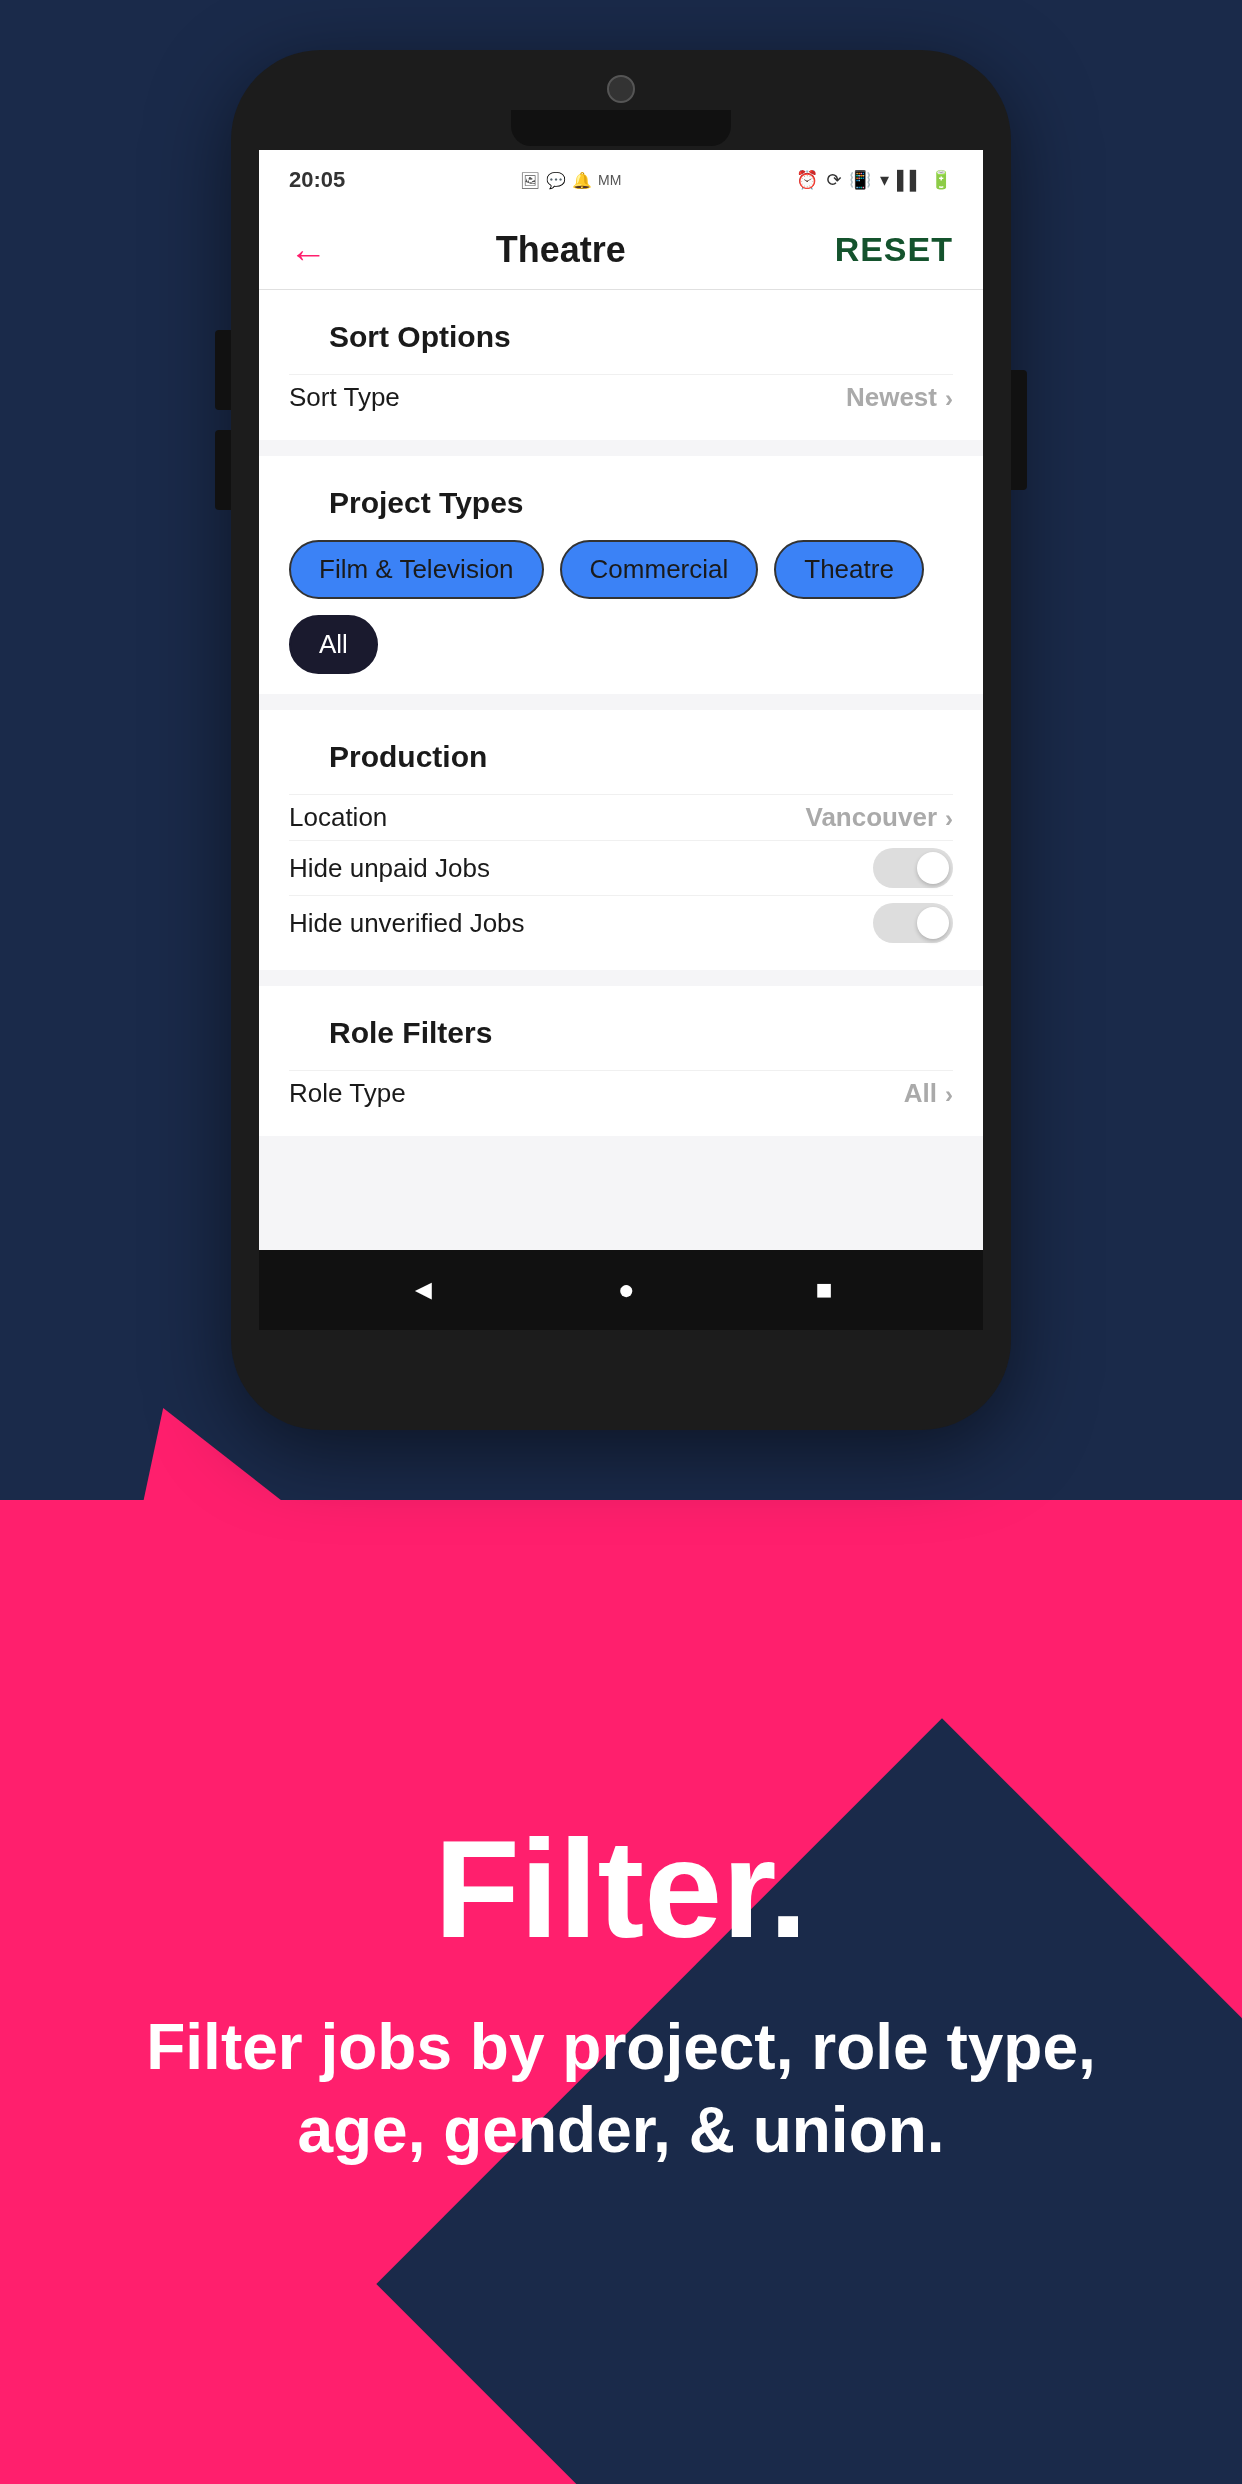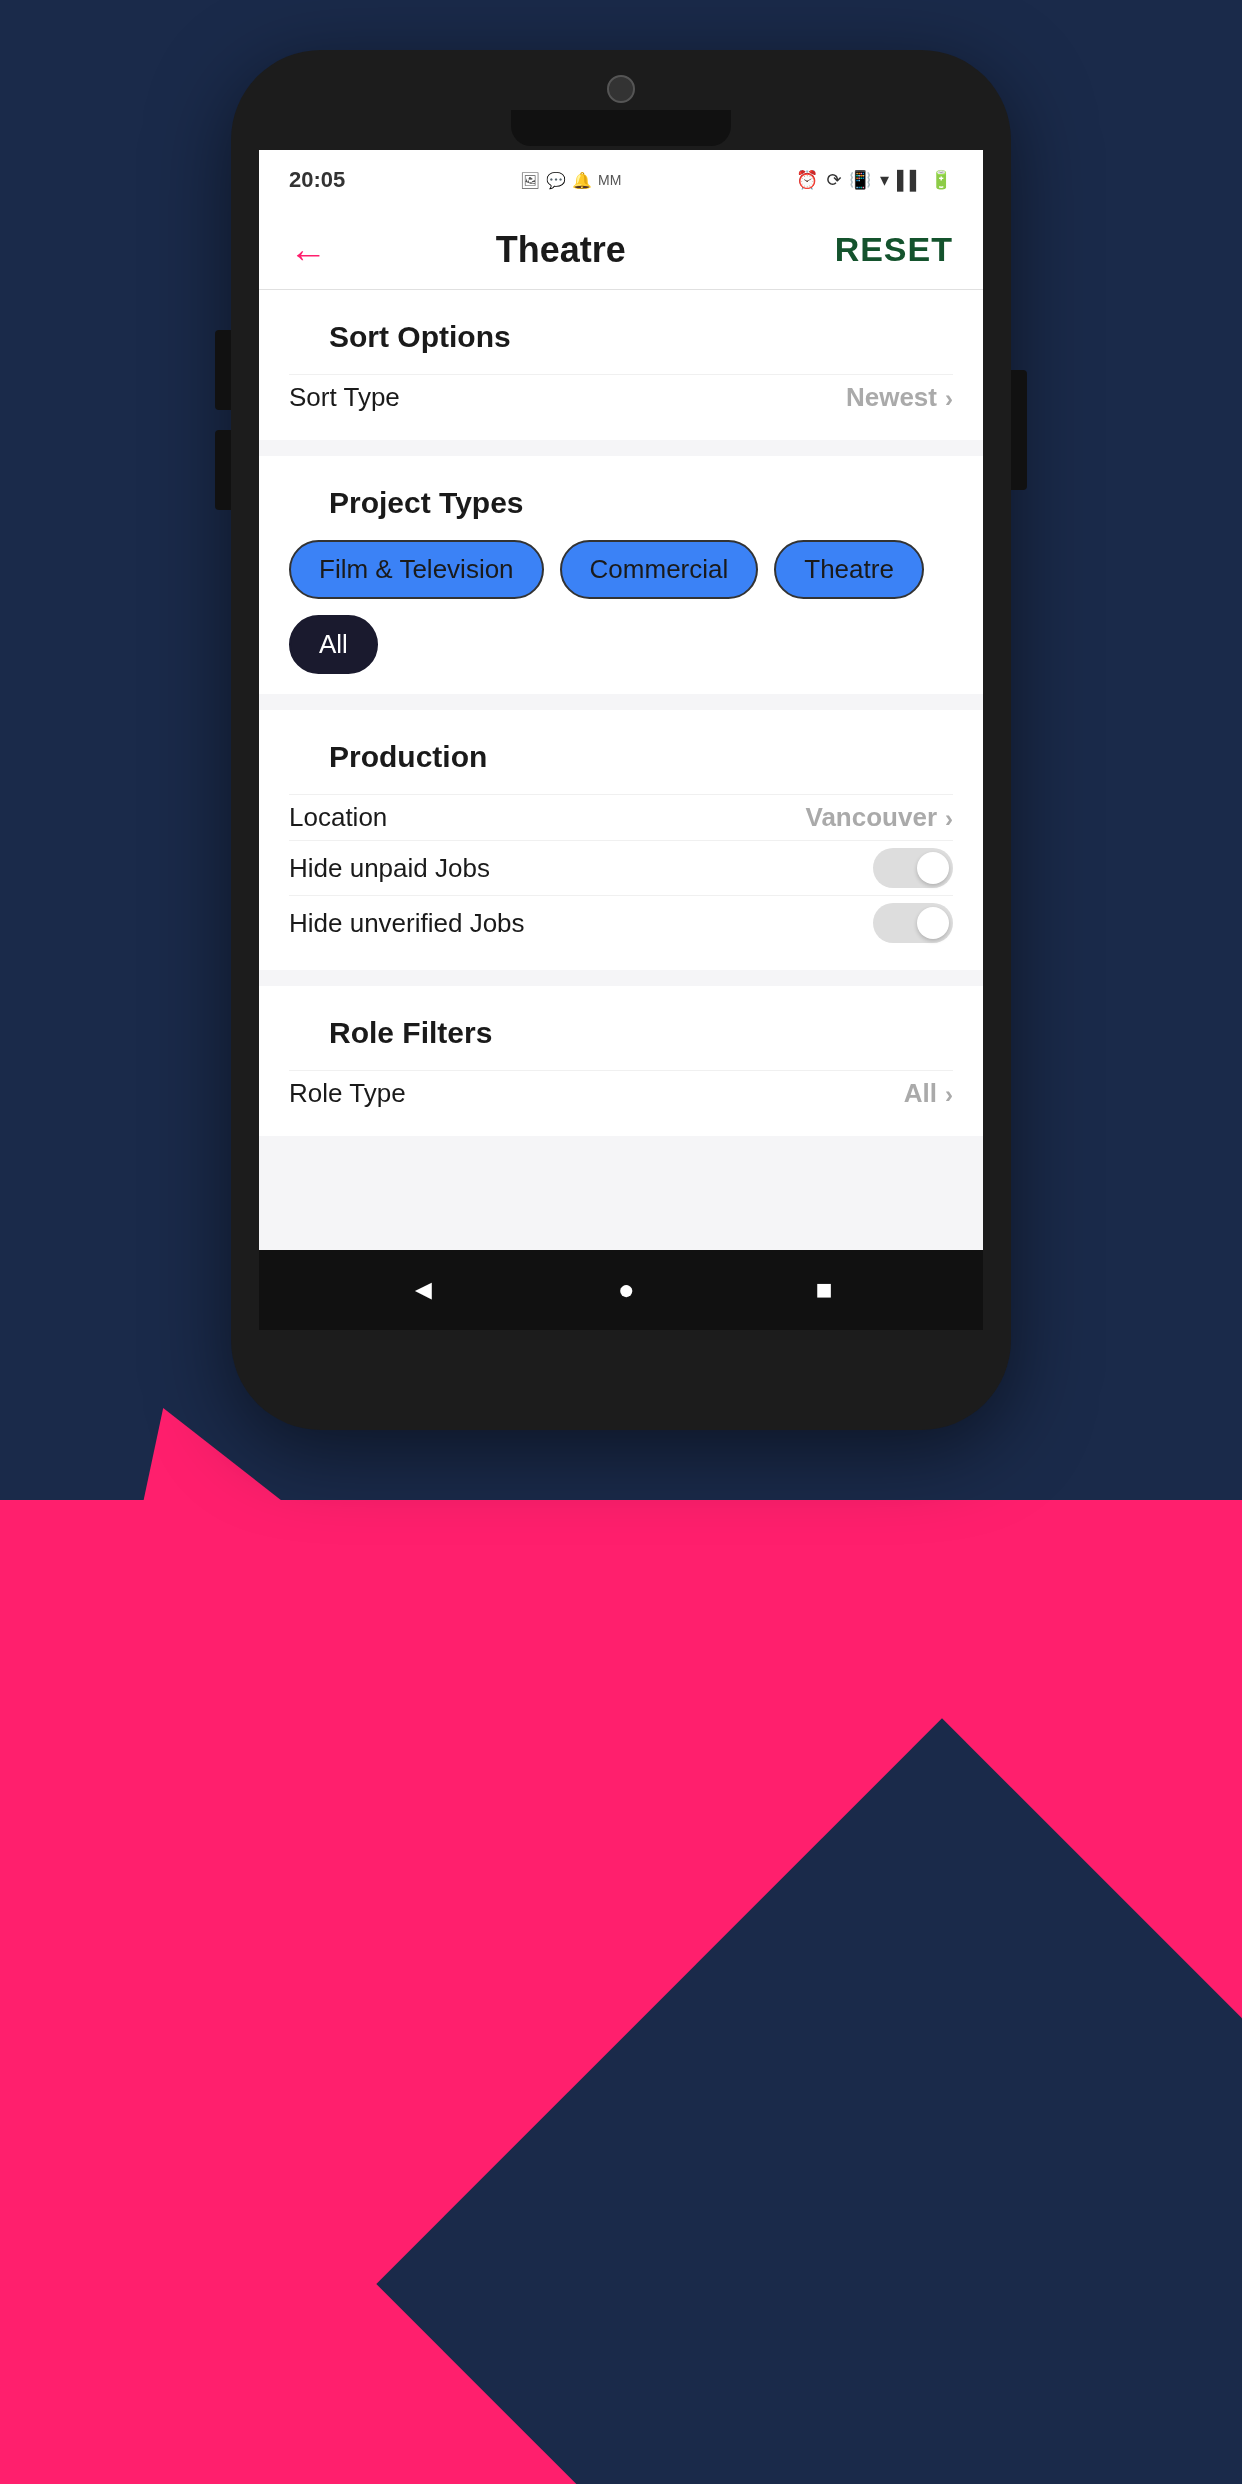--- a/index.html
+++ b/index.html
@@ -344,20 +344,24 @@
 
   <div style="position:absolute; bottom:250px; right:-150px; width:0; height:0;
     border-left: 400px solid transparent;
     border-right: 400px solid transparent;
     border-bottom: 600px solid #142040;
     transform: rotate(15deg);"></div>
 </div>
 
 <div class="bottom-section" style="top: 1500px; height: 984px; background: rgb(255, 31, 109);">
   <div class="bottom-triangle-dark"></div>
+  <div class="bottom-text-container">
+    <div class="filter-title">Filter.</div>
+    <div class="filter-subtitle">Filter jobs by project, role type, age, gender, &amp; union.</div>
+  </div>
 </div>
 
 <div class="phone-container" style="top: 50px; left: 50%; transform: translateX(-50%);">
   <div class="phone-body">
 
     <div class="phone-btn-left"></div>
     <div class="phone-btn-left2"></div>
     <div class="phone-btn-right"></div>
 
     <div class="camera-dot"></div>

